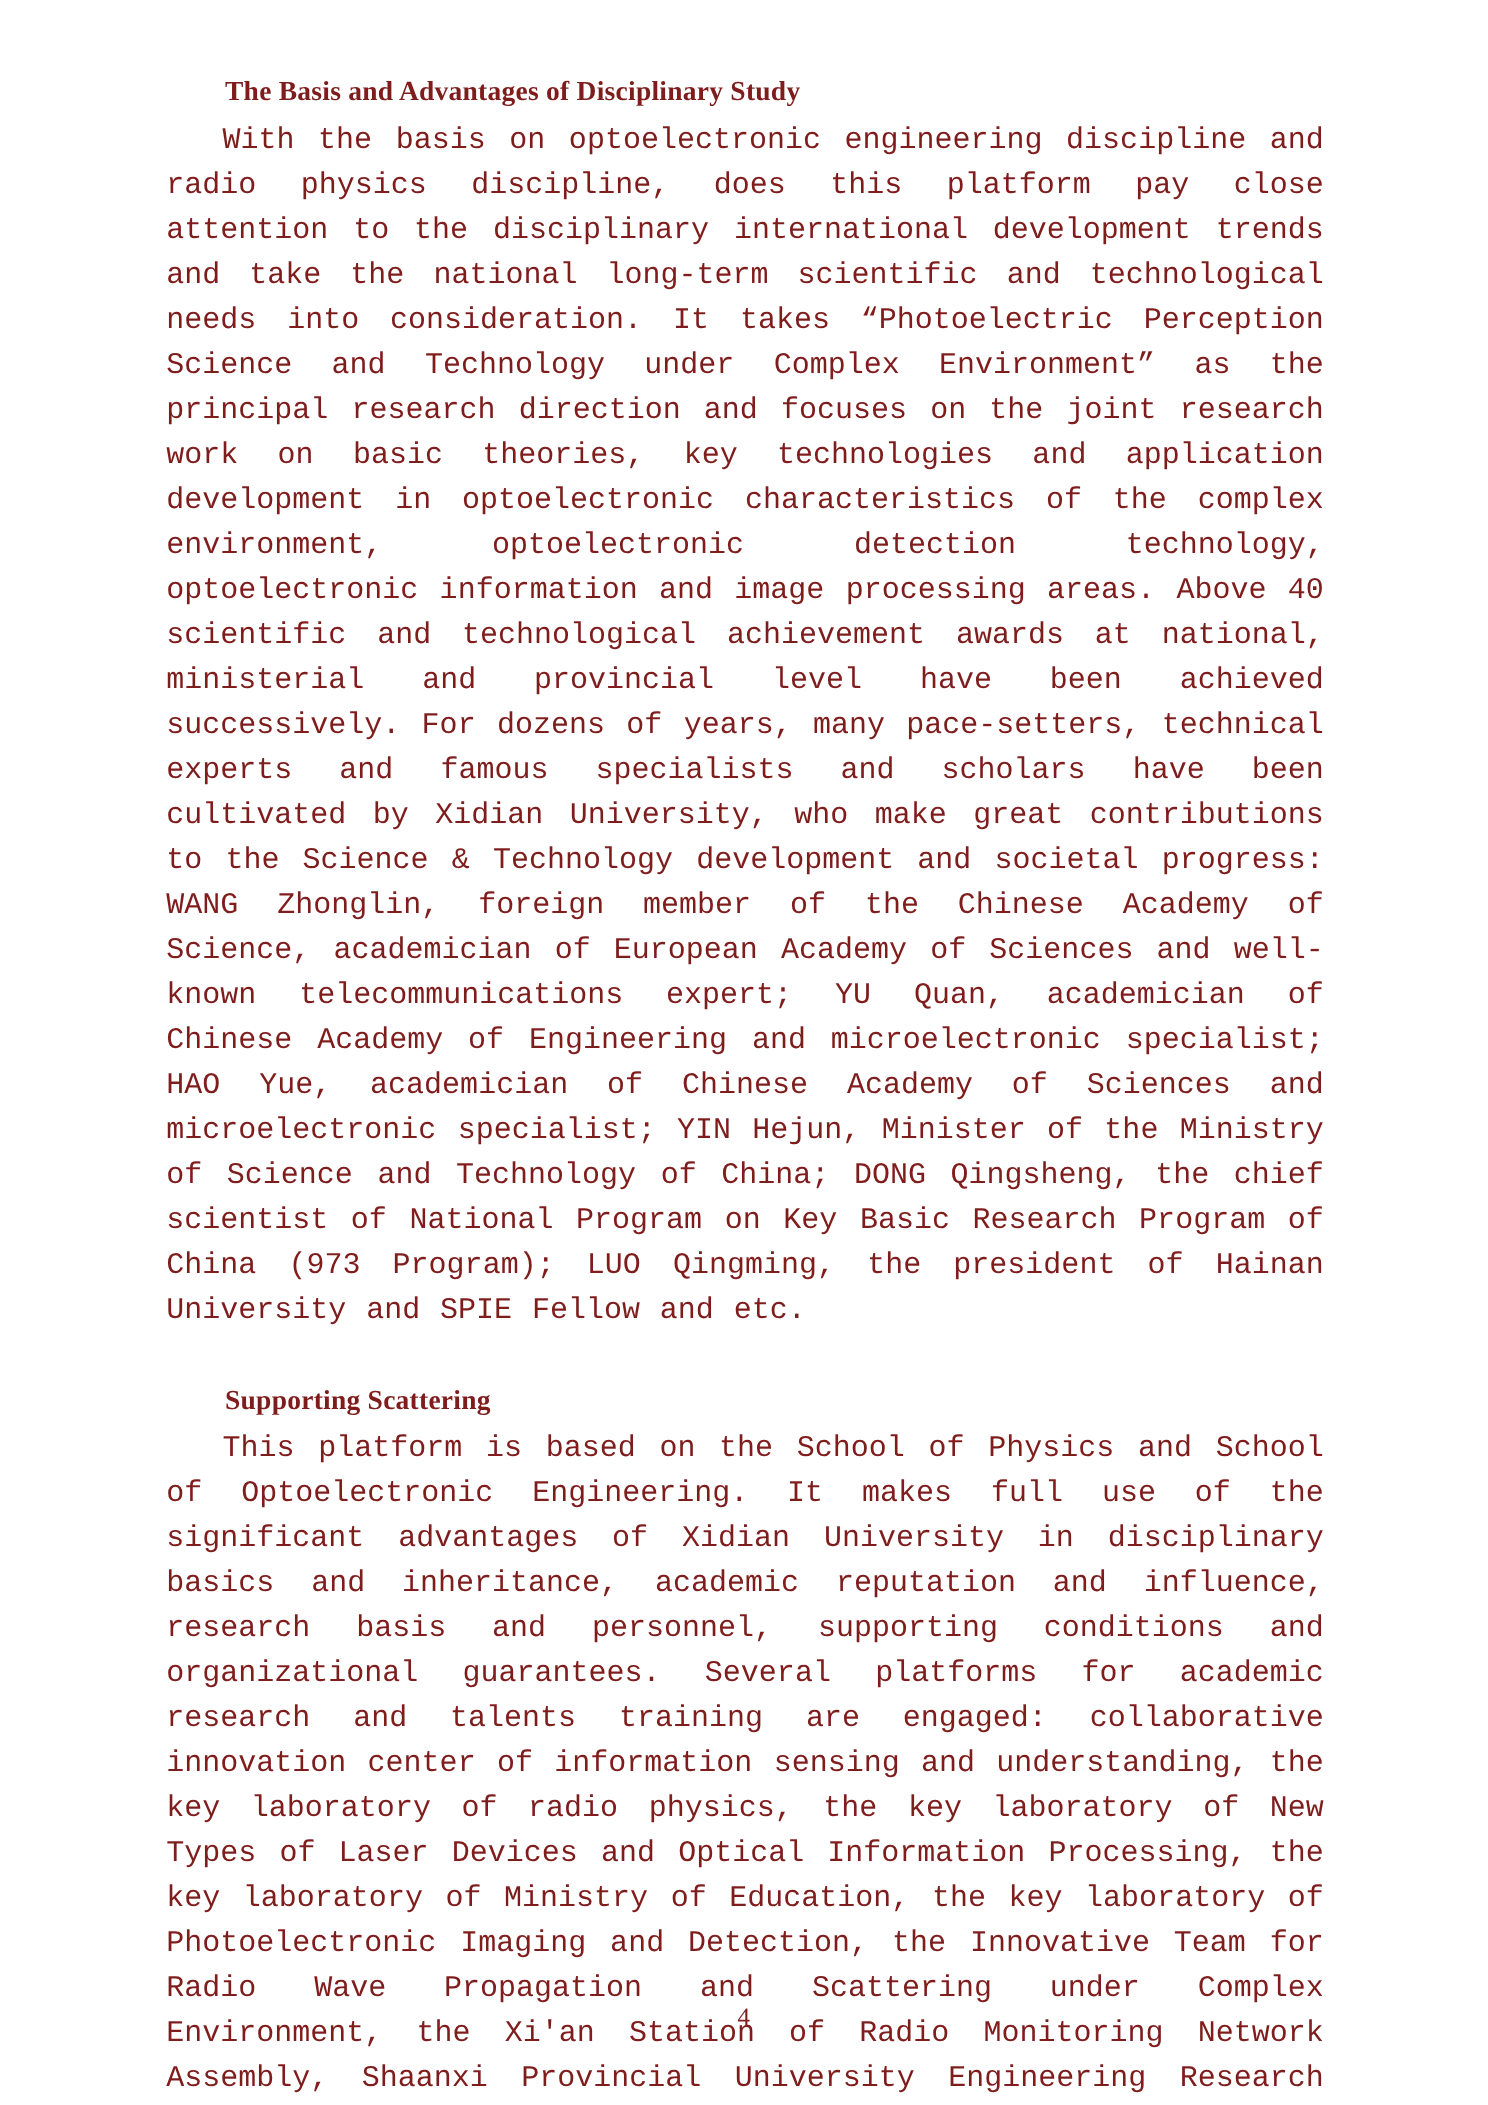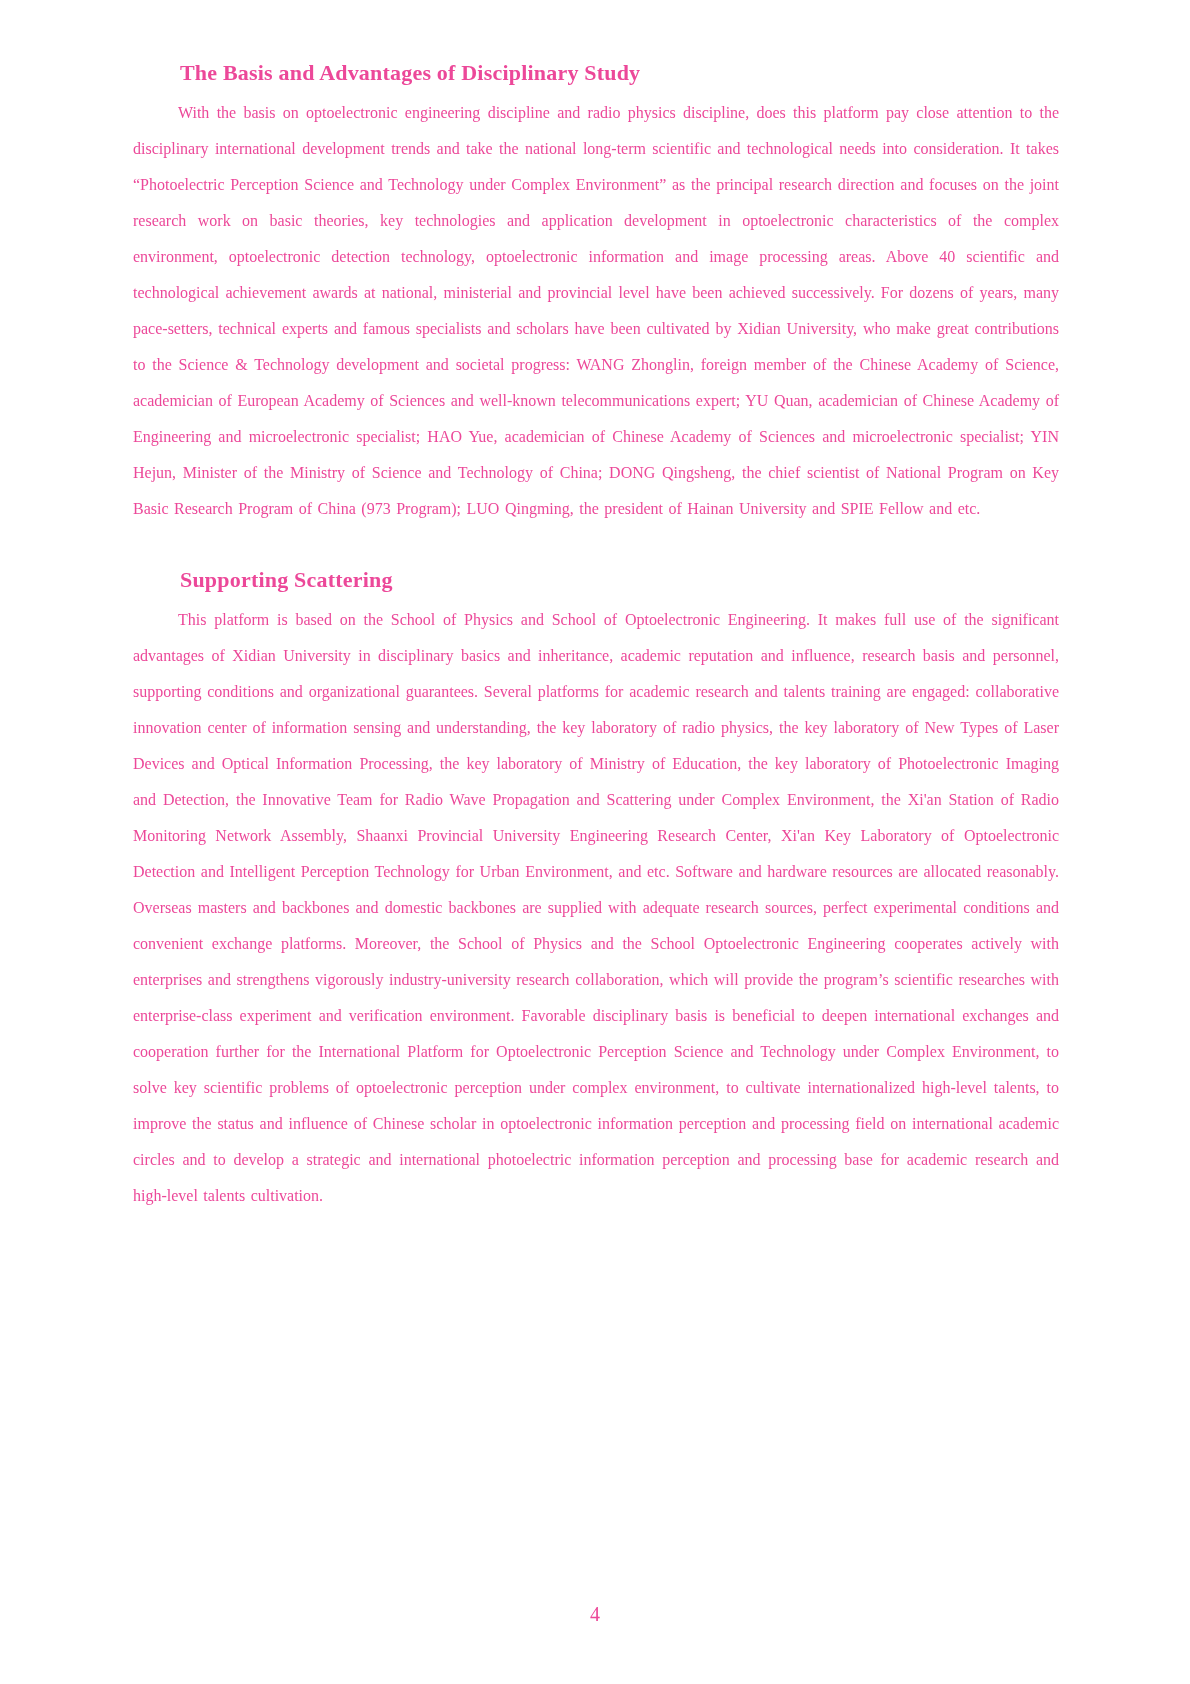--- a/index.html
+++ b/index.html
@@ -5,21 +5,21 @@
   html, body {
     margin: 0;
     padding: 0;
     background: #ffffff;
   }
   .page {
     position: relative;
     width: 1190px;
     height: 1684px;
     background: #ffffff;
-    color: #ec4899;
+    color: #7f1d1d;
     font-family: "Liberation Serif", "DejaVu Serif", serif;
     overflow: hidden;
   }
   .content {
     position: absolute;
     left: 133px;
     top: 58px;
     width: 926px;
   }
   .section-heading {
@@ -27,27 +27,28 @@
     font-weight: bold;
     line-height: 30px;
     margin: 0;
     text-indent: 47px;
     letter-spacing: 0.2px;
   }
   .section-heading.second {
     margin-top: 38px;
   }
   .body-para {
-    font-size: 16px;
+    font-size: 24px;
     line-height: 36px;
     text-align: justify;
     text-justify: inter-word;
     text-indent: 45px;
     margin: 7px 0 0 0;
     word-spacing: 1.5px;
+    font-family: Liberation Mono, monospace;
   }
   .page-footer {
     position: absolute;
     left: 0;
     top: 1601px;
     width: 100%;
     text-align: center;
     font-size: 20px;
     line-height: 26px;
   }

